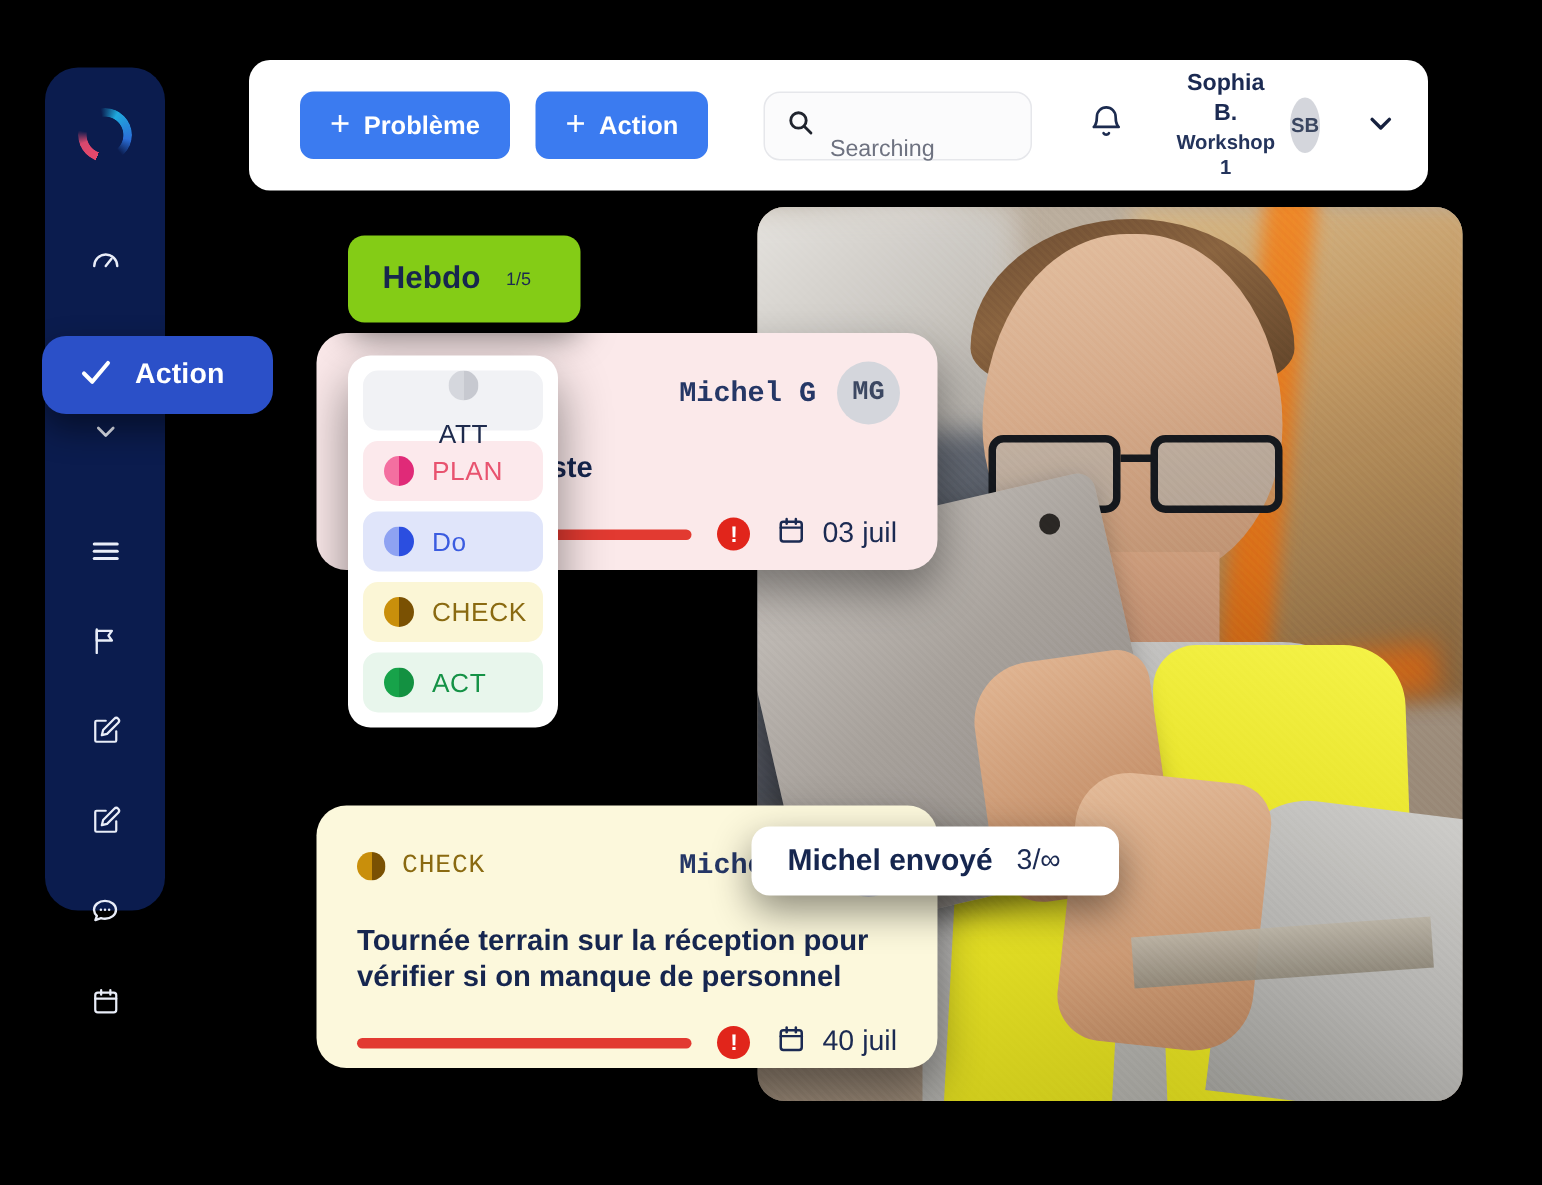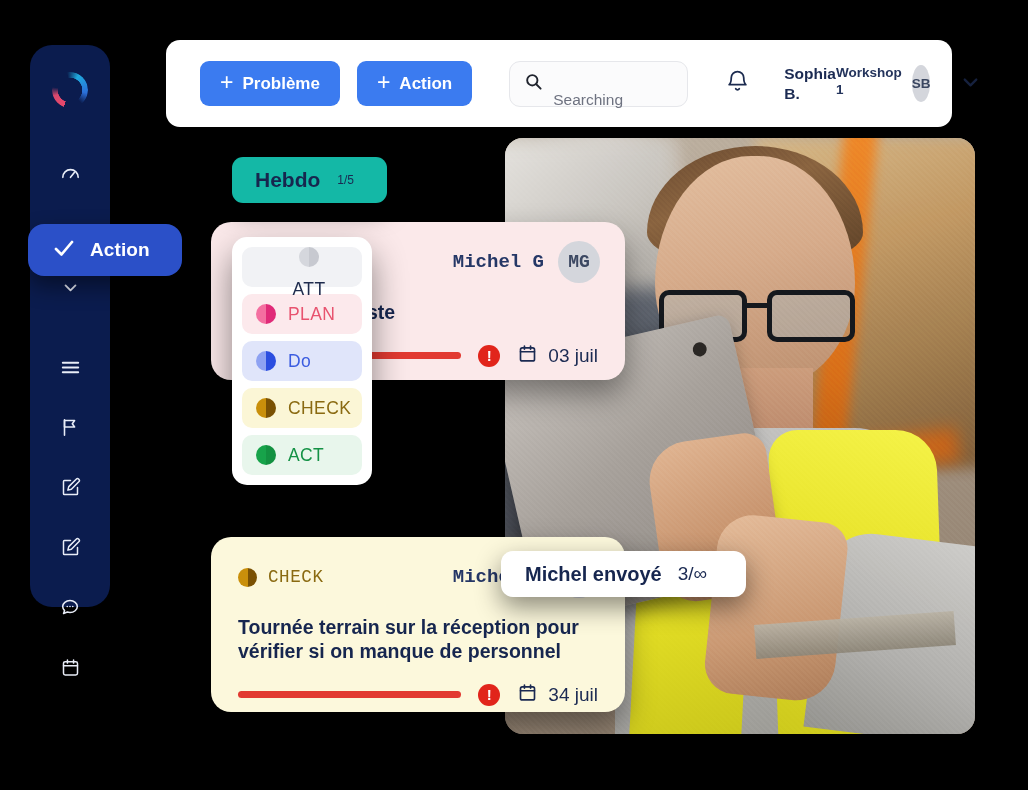--- a/index.html
+++ b/index.html
@@ -157,22 +157,23 @@
   .bell {
     margin-left: 37px;
     color: #1C2B4F;
     display: flex;
     align-items: center;
     cursor: pointer;
   }
   .user-block {
     margin-left: 34px;
     display: flex;
-    flex-direction: row;
+    flex-direction: column;
     line-height: 1.28;
+    text-align: center;
   }
   .user-name {
     font-size: 15.5px;
     font-weight: 700;
     color: #1B2A52;
   }
   .user-sub {
     font-size: 13.5px;
     font-weight: 700;
     color: #24345C;
@@ -464,22 +465,22 @@
   }
   .halfdot .lh { left: 0; }
   .halfdot .rh { right: 0; }
 
   
   .hebdo {
     position: absolute;
     left: 232px;
     top: 157px;
     width: 155px;
-    height: 46px;
-    background: #14b8a6;
+    height: 58px;
+    background: #84cc16;
     border-radius: 11px;
     display: flex;
     align-items: center;
     gap: 17px;
     padding-left: 23px;
     z-index: 22;
     box-shadow: 0 9px 22px rgba(0,0,0,0.5);
   }
   .hebdo .h1 { font-size: 21px; font-weight: 700; color: #17264E; }
   .hebdo .h2 { font-size: 12px; color: #1B2A52; }
@@ -776,21 +777,21 @@
       <div class="alert-dot">!</div>
       <div class="date-box">
         <span>
           <svg width="21" height="21" viewBox="0 0 24 24" fill="none" stroke="#1B2A52" stroke-width="1.9" stroke-linecap="round" stroke-linejoin="round">
             <rect x="4" y="5.5" width="16" height="15" rx="2"></rect>
               <line x1="4" y1="10" x2="20" y2="10"></line>
             <line x1="8.5" y1="3.5" x2="8.5" y2="7"></line>
               <line x1="15.5" y1="3.5" x2="15.5" y2="7"></line>
           </svg>
         </span>
-        <span>34 juil</span>
+        <span>40 juil</span>
       </div>
     </div>
   </div>
 
   <div class="hebdo">
     <span class="h1">Hebdo</span>
     <span class="h2">1/5</span>
   </div>
 
   <div class="dropdown" id="status-dropdown">

